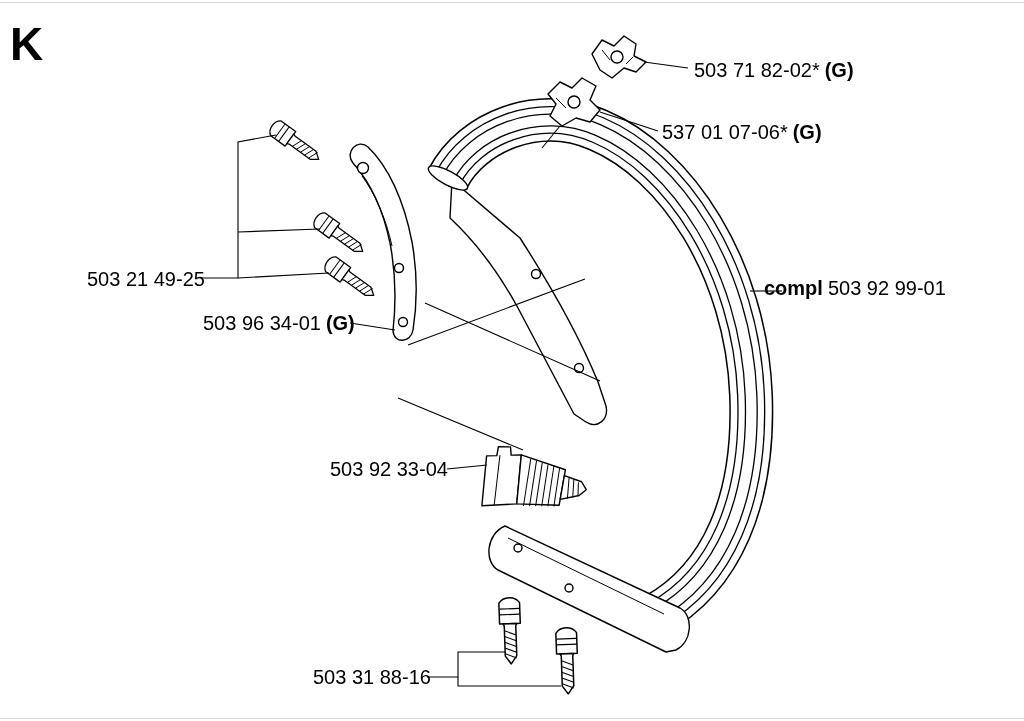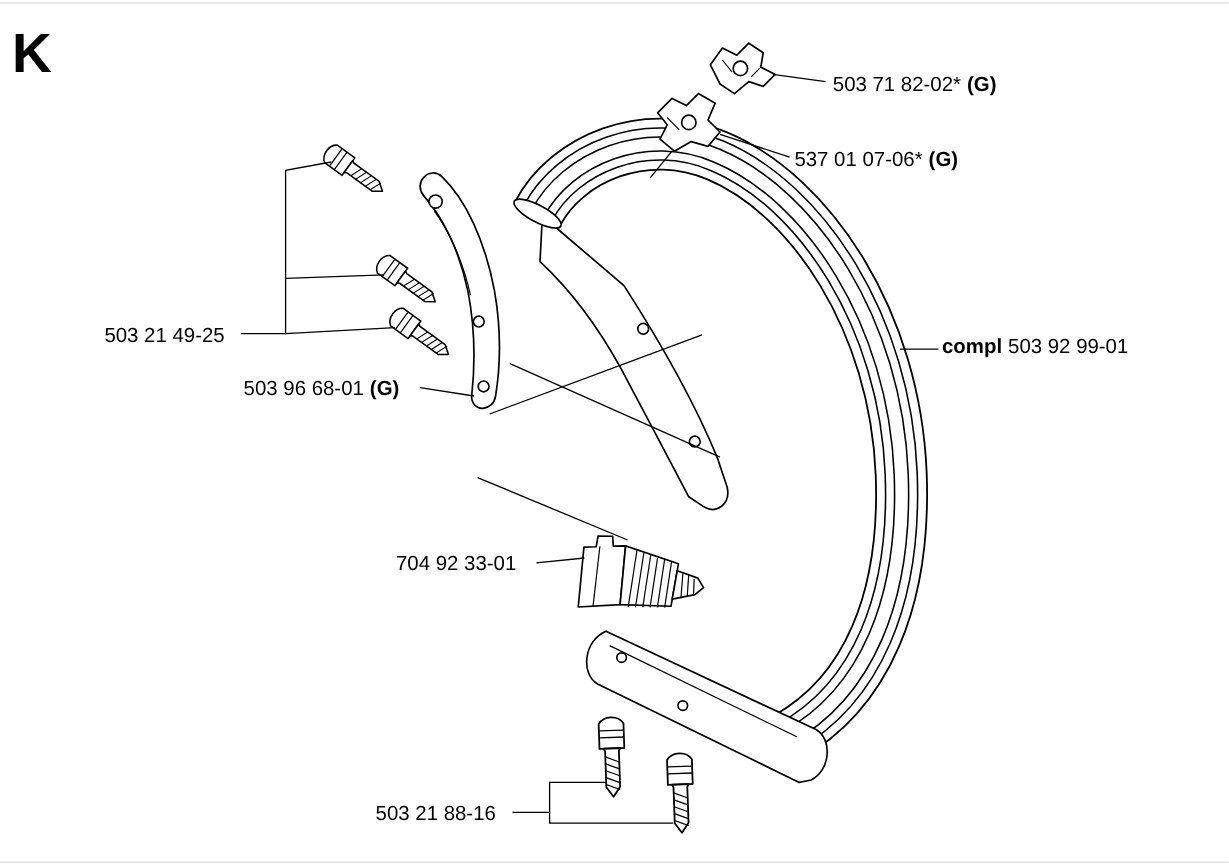--- a/index.html
+++ b/index.html
@@ -1,21 +1,21 @@
 <!DOCTYPE html>
 <html><head>
 <meta charset="utf-8">
 <style>
   html,body{margin:0;padding:0;background:#fff;}
   .canvas{
     position:relative;width:1024px;height:721px;background:#fff;overflow:hidden;
     font-family:"Liberation Sans",sans-serif;color:#000;
   }
   .border-line{position:absolute;left:0;width:1024px;height:1px;background:#d9d9d9;}
-  .lbl{position:absolute;font-size:17px;line-height:21px;white-space:nowrap;}
+  .lbl{position:absolute;font-size:20px;line-height:21px;white-space:nowrap;}
   .lbl span + span{margin-left:5px;}
   .b{font-weight:bold;}
   #section-letter{position:absolute;left:10px;top:20px;font-size:46px;font-weight:bold;line-height:48px;}
   svg{position:absolute;left:0;top:0;}
   .part{fill:#fff;stroke:#000;stroke-width:1.4;stroke-linejoin:round;}
   .thin{fill:none;stroke:#000;stroke-width:1;}
 </style>
 </head>
 <body>
 
@@ -142,29 +142,29 @@
 
   <div class="lbl" style="left:662px;top:122px">
     <span>537 01 07-06*</span><span class="b">(G)</span>
   </div>
 
   <div class="lbl" style="left:87px;top:269px">
     <span>503 21 49-25</span>
   </div>
 
   <div class="lbl" style="left:203px;top:313px">
-    <span>503 96 68-01</span><span class="b">(G)</span>
+    <span>503 96 34-01</span><span class="b">(G)</span>
   </div>
 
-  <div class="lbl" style="left:785px;top:278px">
+  <div class="lbl" style="left:764px;top:278px">
     <span class="b">compl</span><span>503 92 99-01</span>
   </div>
 
 
   <div class="lbl" style="left:330px;top:459px">
-    <span>704 92 33-01</span>
+    <span>503 92 33-04</span>
   </div>
 
   <div class="lbl" style="left:313px;top:667px">
-    <span>503 21 88-16</span>
+    <span>503 31 88-16</span>
   </div>
 
 </div>
 
 </body></html>

